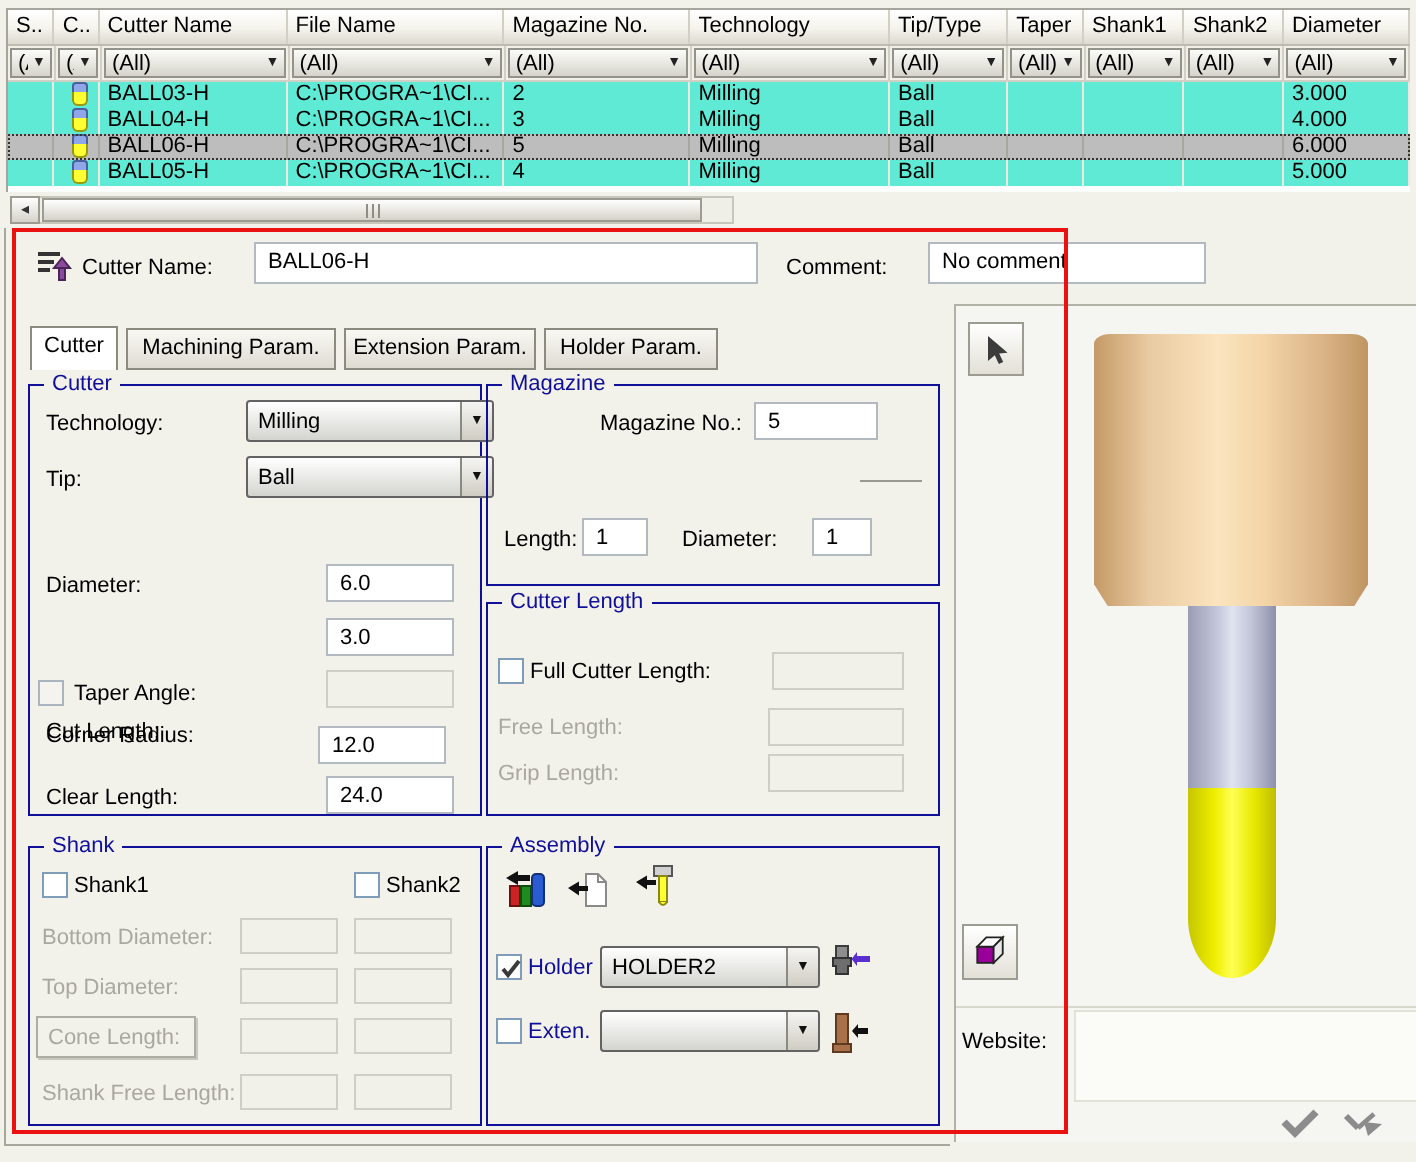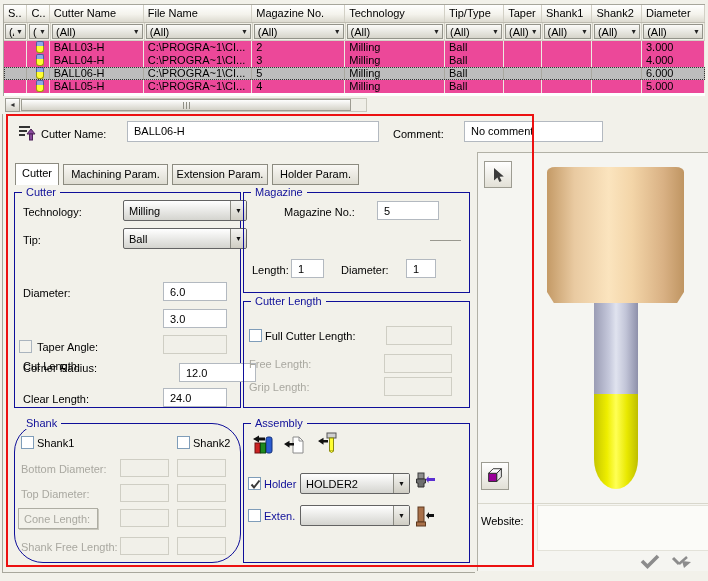--- a/index.html
+++ b/index.html
@@ -13,21 +13,21 @@
          background:#fff; border-top:1px solid #a7a69c; border-left:1px solid #a7a69c; }
   .thead { display:flex; height:18px;
          background:linear-gradient(#ffffff,#f4f3ec 55%,#dcdad0); border-bottom:1px solid #bdbbb0; }
   .th { border-right:1px solid #d2d0c5; padding:2px 0 0 4px; overflow:hidden; white-space:nowrap; }
   .tfilter { display:flex; height:18px; background:#f1f0e8; border-bottom:1px solid #d2d0c5; }
   .fc { border-right:1px solid #d2d0c5; padding:1px; }
   .fcombo { display:flex; height:15px; border:1px solid #93938a; align-items:center;
             background:linear-gradient(#fbfbf9,#d6d4ca); overflow:hidden; }
   .fcombo .txt { flex:1; padding-left:3px; overflow:hidden; white-space:nowrap; }
   .fcombo .arr { width:11px; flex:none; text-align:center; font-size:7px; color:#222; }
-  .trow { display:flex; height:13px; background:#ec4899; }
+  .trow { display:flex; height:13px; background:#5eead4; }
   .td { border-right:1px solid #eceae0; padding-left:4px; overflow:hidden;
         white-space:nowrap; line-height:12px; font-size:11px; }
   .trow.selected { background:#bdbdbd; outline:1px dotted #333; outline-offset:-1px; }
   .trow.selected .td { border-right-color:#a9a8a0; }
   .cw0{width:24px}.cw1{width:23px}.cw2{width:97px}.cw3{width:112px}.cw4{width:96px}
   .cw5{width:103px}.cw6{width:61px}.cw7{width:39px}.cw8{width:52px}.cw9{width:51px}.cw10{width:65px}
   .tico { width:8px; height:12px; margin-left:5px; }
   .tico .t { height:5px; background:#8fa7e8; border:1px solid #4a5f9e; border-bottom:none; border-radius:2px 2px 0 0; }
   .tico .b { height:7px; background:#ffff33; border:1px solid #99990a; border-top:none; border-radius:0 0 3px 3px; }
   
@@ -300,48 +300,48 @@
         <span class="ca">▼</span>
     </div>
     <div class="abs" style="left:8px;top:94px;">Diameter:</div>
     <div class="inp" style="left:148px;top:89px;width:64px;">6.0</div>
     <div class="abs" style="left:8px;top:121px;margin-top:48px;">Corner Radius:</div>
     <div class="inp" style="left:148px;top:116px;width:64px;">3.0</div>
     <div class="cb dis" style="left:4px;top:147px;"></div>
     <div class="abs" style="left:22px;top:148px;">Taper Angle:</div>
     <div class="inp dis" style="left:148px;top:142px;width:64px;"></div>
     <div class="abs" style="left:8px;top:167px;">Cut Length:</div>
-    <div class="inp" style="left:164px;top:170px;width:77px;">12.0</div>
+    <div class="inp" style="left:144px;top:170px;width:64px;">12.0</div>
     <div class="abs" style="left:8px;top:200px;">Clear Length:</div>
     <div class="inp" style="left:148px;top:195px;width:64px;">24.0</div>
   </div>
 
   <div class="grp" style="left:243px;top:192px;width:227px;height:101px;">
     <div class="gt">Magazine</div>
-    <div class="abs" style="left:4px;top:13px;padding-left:36px;">Magazine No.:</div>
+    <div class="abs" style="left:20px;top:13px;padding-left:36px;">Magazine No.:</div>
     <div class="inp" style="left:133px;top:8px;width:62px;">5</div>
     <div class="abs" style="left:186px;top:47px;width:31px;height:1px;background:#9a9990;"></div>
     <div class="abs" style="left:8px;top:71px;">Length:</div>
     <div class="inp" style="left:47px;top:66px;width:33px;">1</div>
     <div class="abs" style="left:97px;top:71px;">Diameter:</div>
     <div class="inp" style="left:162px;top:66px;width:30px;">1</div>
   </div>
 
   <div class="grp" style="left:243px;top:301px;width:227px;height:107px;">
     <div class="gt">Cutter Length</div>
     <div class="cb" style="left:5px;top:27px;"></div>
     <div class="abs" style="left:21px;top:28px;">Full Cutter Length:</div>
     <div class="inp dis" style="left:142px;top:24px;width:66px;"></div>
     <div class="abs lbl-dis" style="left:5px;top:56px;">Free Length:</div>
     <div class="inp dis" style="left:140px;top:52px;width:68px;"></div>
     <div class="abs lbl-dis" style="left:5px;top:79px;">Grip Length:</div>
     <div class="inp dis" style="left:140px;top:75px;width:68px;"></div>
   </div>
 
-  <div class="grp" style="left:14px;top:423px;width:227px;height:140px;border-radius:29px;">
+  <div class="grp" style="left:14px;top:423px;width:227px;height:140px;">
     <div class="gt">Shank</div>
     <div class="cb" style="left:6px;top:12px;"></div>
     <div class="abs" style="left:22px;top:13px;">Shank1</div>
     <div class="cb" style="left:162px;top:12px;"></div>
     <div class="abs" style="left:178px;top:13px;">Shank2</div>
     <div class="abs lbl-dis" style="left:6px;top:39px;">Bottom Diameter:</div>
     <div class="inp dis" style="left:105px;top:35px;width:49px;height:18px;"></div>
     <div class="inp dis" style="left:162px;top:35px;width:49px;height:18px;"></div>
     <div class="abs lbl-dis" style="left:6px;top:64px;">Top Diameter:</div>
     <div class="inp dis" style="left:105px;top:60px;width:49px;height:18px;"></div>

